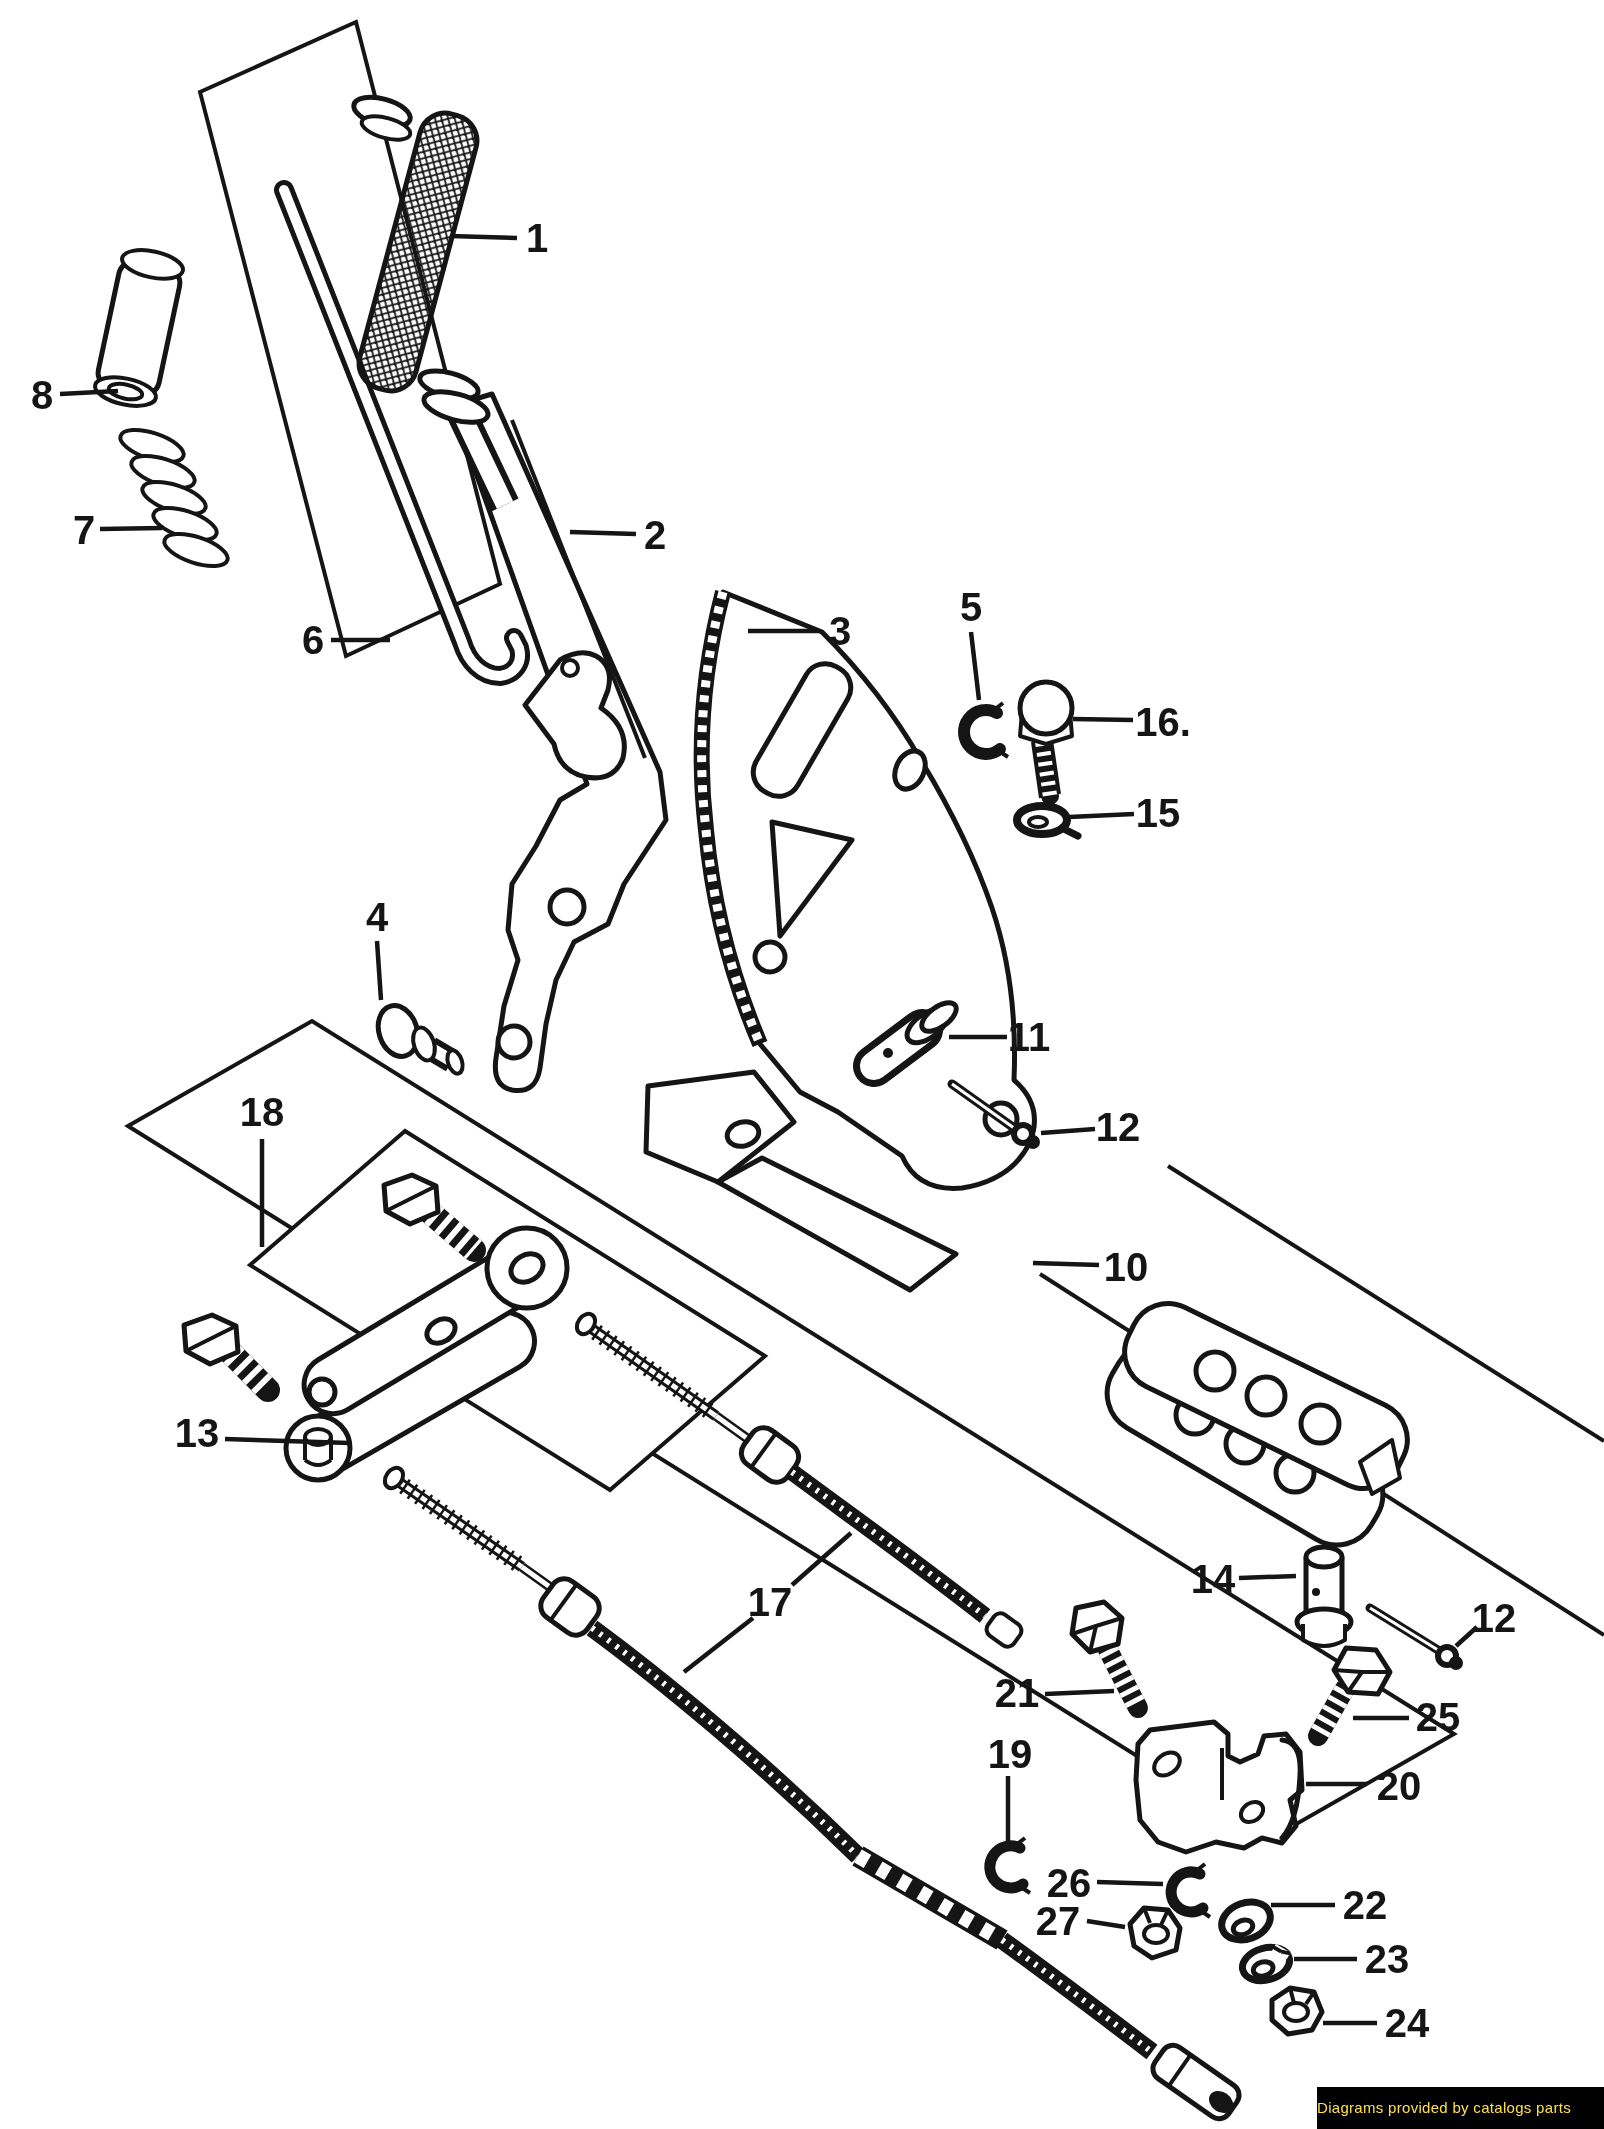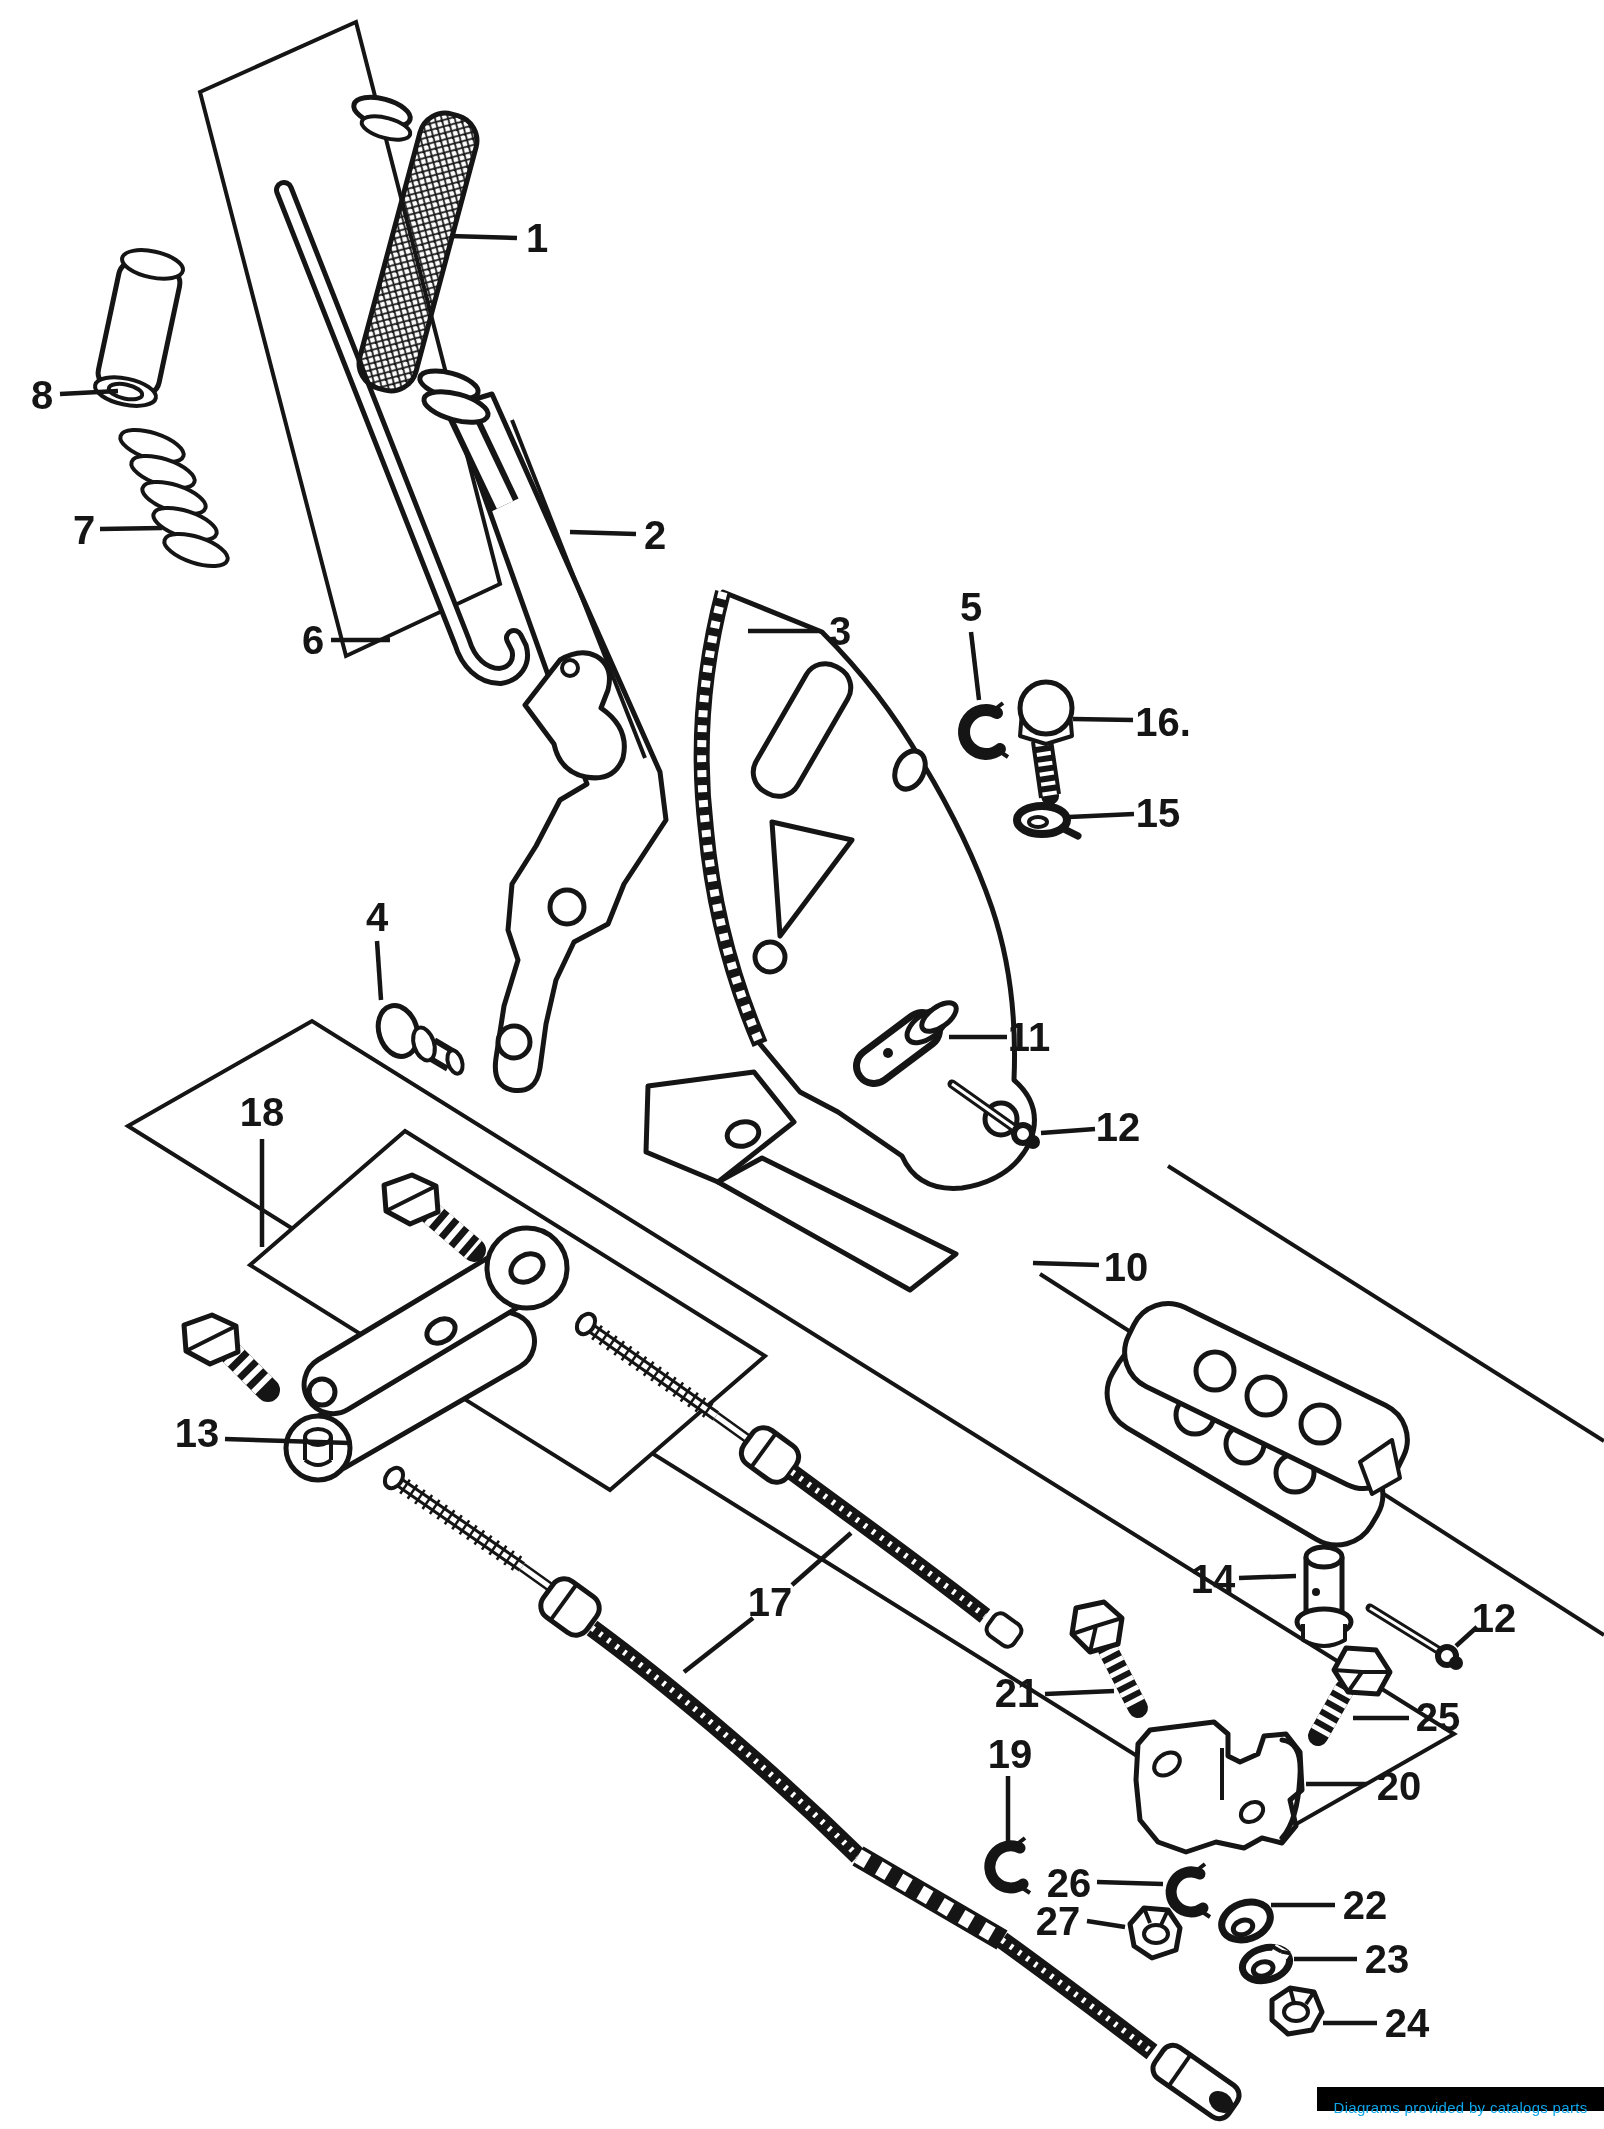--- a/index.html
+++ b/index.html
@@ -7,22 +7,22 @@
         font-family:"Liberation Sans", sans-serif;}
   svg{position:absolute;left:0;top:0;}
   .panel{fill:#ffffff;stroke:#151515;stroke-width:4;}
   .pline{fill:none;stroke:#151515;stroke-width:4;}
   .wf{fill:#ffffff;stroke:#151515;stroke-width:5;stroke-linejoin:round;}
   .wf4{fill:#ffffff;stroke:#151515;stroke-width:4;stroke-linejoin:round;}
   .ln{fill:none;stroke:#151515;stroke-width:4;}
   .ln5{fill:none;stroke:#151515;stroke-width:5;stroke-linecap:round;}
   .leader{stroke:#151515;stroke-width:4.5;fill:none;}
   .callout-num{font:700 40px "Liberation Sans", sans-serif;fill:#151515;text-anchor:middle;}
-  #footer{position:absolute;left:1317px;top:2087px;width:287px;height:24px;background:#000;
-          color:#0ea5e9;font-size:15px;line-height:42px;text-align:center;letter-spacing:.3px;}
+  #footer{position:absolute;left:1317px;top:2087px;width:287px;height:42px;background:#000;
+          color:#fde047;font-size:15px;line-height:42px;text-align:left;letter-spacing:.3px;}
 </style>
 </head>
 <body>
 
 <div id="page">
 <svg id="diagram-svg" width="1604" height="2129" viewBox="0 0 1604 2129">
   <defs>
     <pattern id="knurl" width="9" height="9" patternUnits="userSpaceOnUse" patternTransform="rotate(15)">
       <path d="M0,9 L9,0" stroke="#151515" stroke-width="1.8"></path>
       <path d="M0,0 L9,9" stroke="#151515" stroke-width="1.8"></path>

